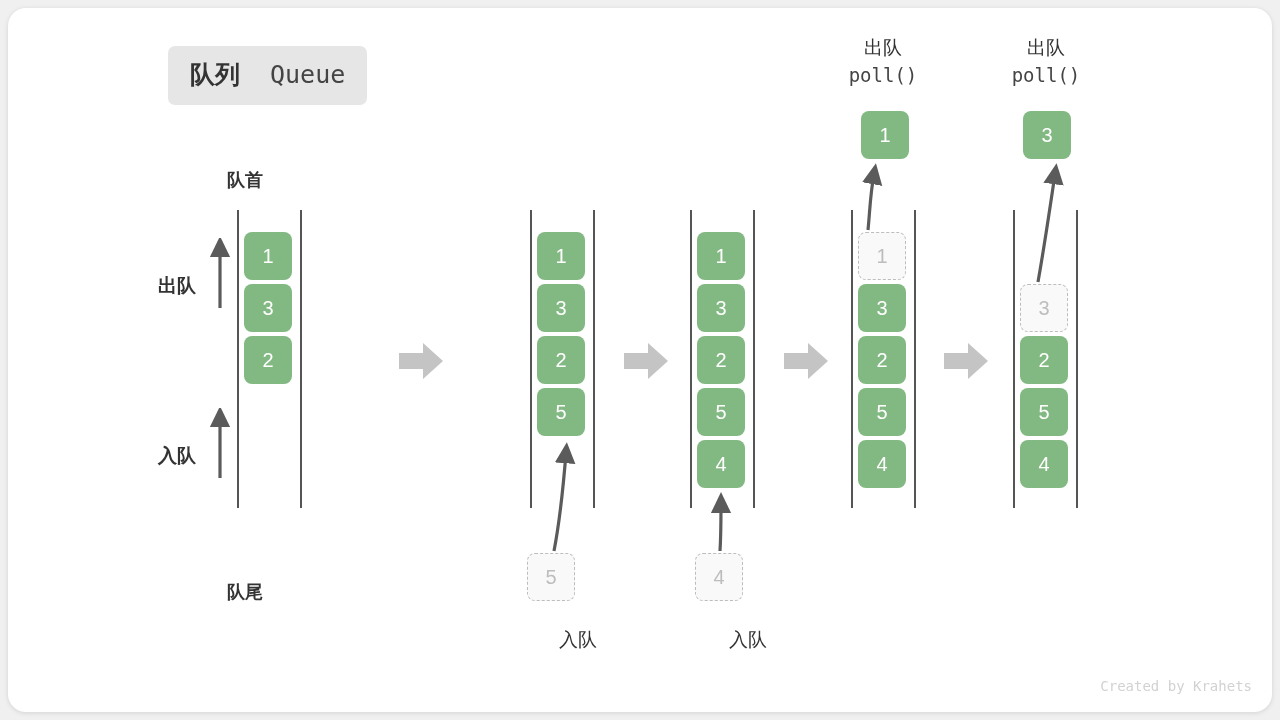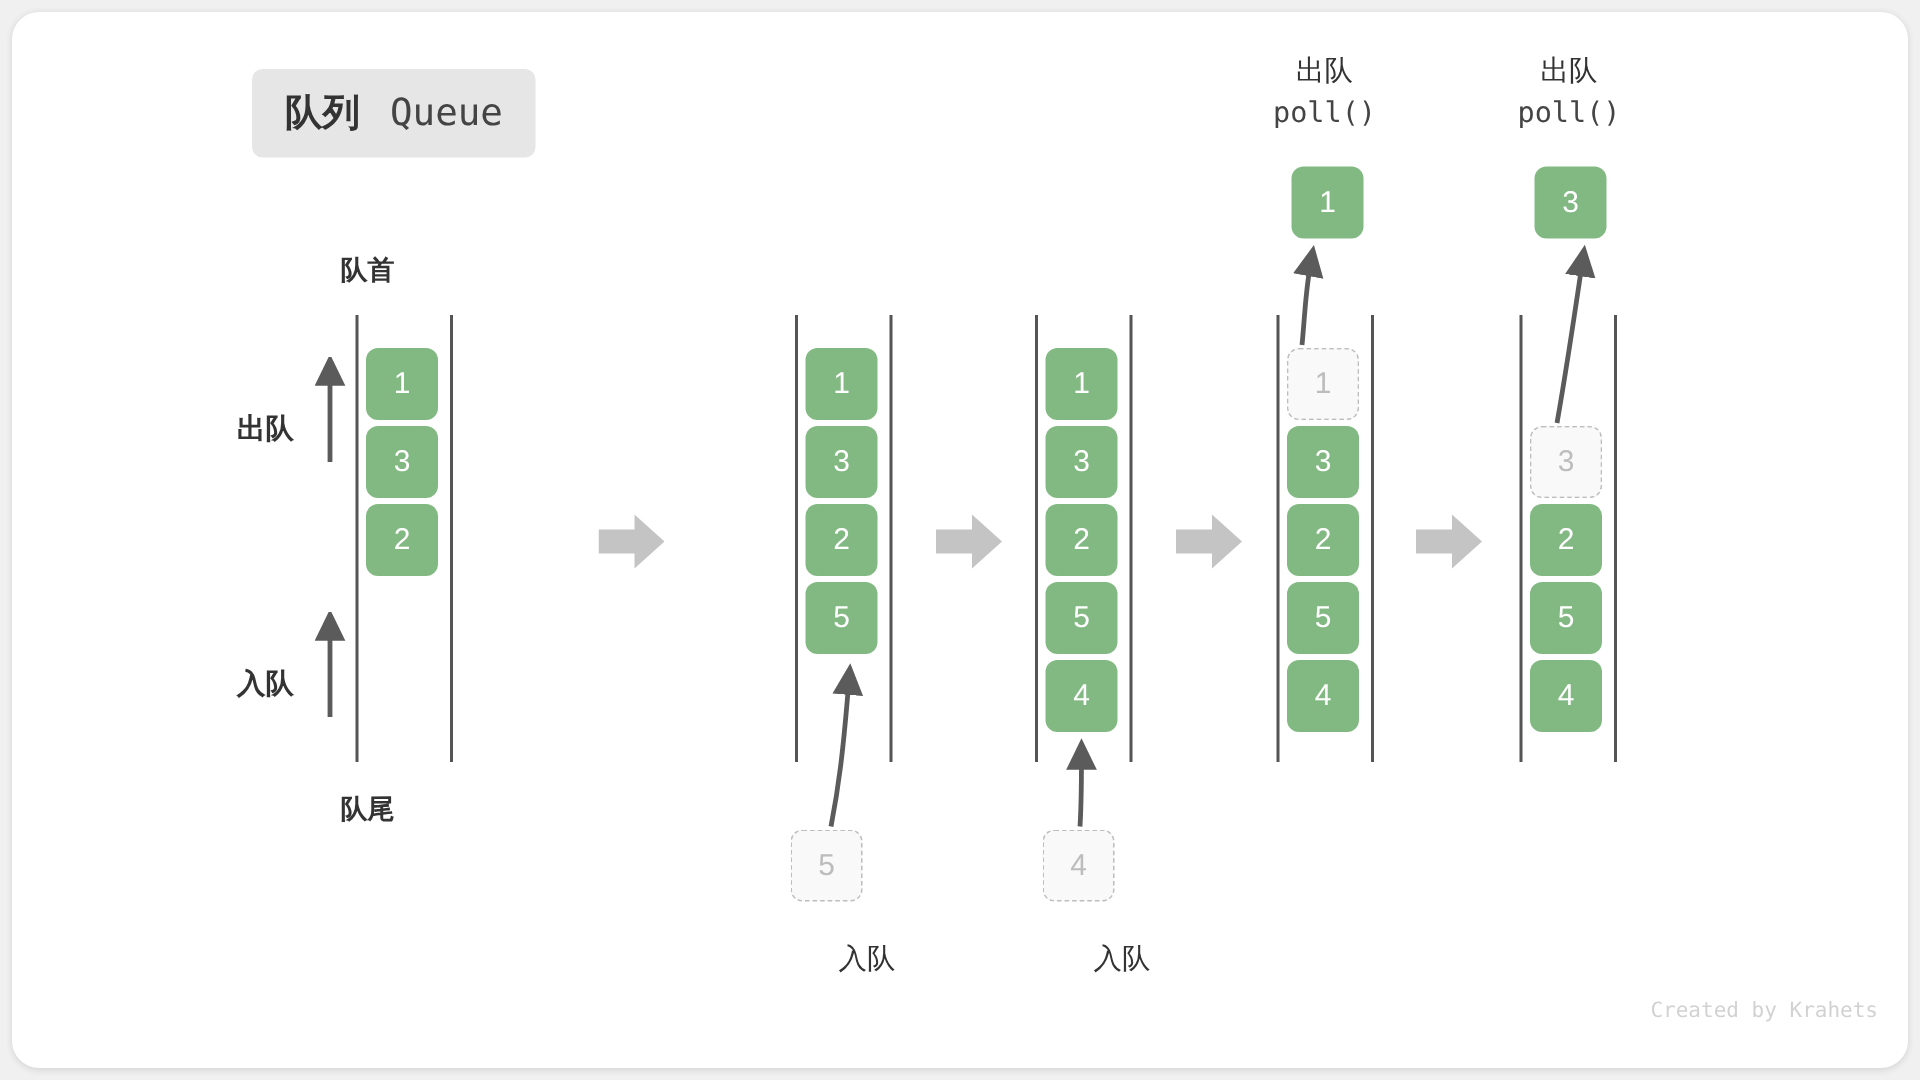--- a/index.html
+++ b/index.html
@@ -14,21 +14,21 @@
     box-shadow:0 1px 5px rgba(0,0,0,.12);
     overflow:hidden;
   }
   .stage{position:absolute;left:0;top:0;width:1264px;height:704px;}
 
   
   #title-badge{
     position:absolute;left:160px;top:38px;
     background:#e6e6e6;border-radius:7px;
     padding:12px 22px 14px 22px;
-    display:flex;align-items:baseline;gap:20px;
+    display:flex;align-items:baseline;gap:30px;
     white-space:nowrap;
   }
   #title-badge .cn{font-size:25px;font-weight:bold;color:#333;}
   #title-badge .en{font-family:"DejaVu Sans Mono","Liberation Mono",monospace;font-size:25px;color:#444;}
 
   
   .hdr-label{
     position:absolute;font-size:18px;font-weight:bold;color:#333;
     text-align:center;white-space:nowrap;
   }
@@ -62,38 +62,38 @@
   }
 
   
   .step-arrow{position:absolute;width:44px;height:40px;}
 
   
   .thin-arrow{position:absolute;}
 
   
   #watermark{
-    position:absolute;right:20px;bottom:30px;
+    position:absolute;right:20px;bottom:18px;
     font-family:"DejaVu Sans Mono","Liberation Mono",monospace;
     font-size:14px;color:#d2d2d2;white-space:nowrap;
   }
 </style>
 </head>
 <body>
 
 <div id="card">
   <div class="stage">
 
     <div id="title-badge">
       <span class="cn">队列</span>
       <span class="en">Queue</span>
     </div>
 
     <div class="hdr-label" style="left:201px;top:160px;width:72px;">队首</div>
-    <div class="hdr-label" style="left:201px;top:519px;width:72px;">队尾</div>
+    <div class="hdr-label" style="left:201px;top:572px;width:72px;">队尾</div>
 
     <div class="side-label" style="left:118px;top:265px;width:70px;">出队</div>
     <svg class="thin-arrow" style="left:198px;top:230px;" width="28" height="72">
       <defs>
         <marker id="ah-thin1" markerWidth="7" markerHeight="7" refX="3.2" refY="3.2" orient="auto">
           <path d="M0,0 L6.6,3.2 L0,6.4 z" fill="#5b5b5b"></path>
         </marker>
       </defs>
       <line x1="14" y1="70" x2="14" y2="9" stroke="#5b5b5b" stroke-width="3.2" marker-end="url(#ah-thin1)"></line>
     </svg>

